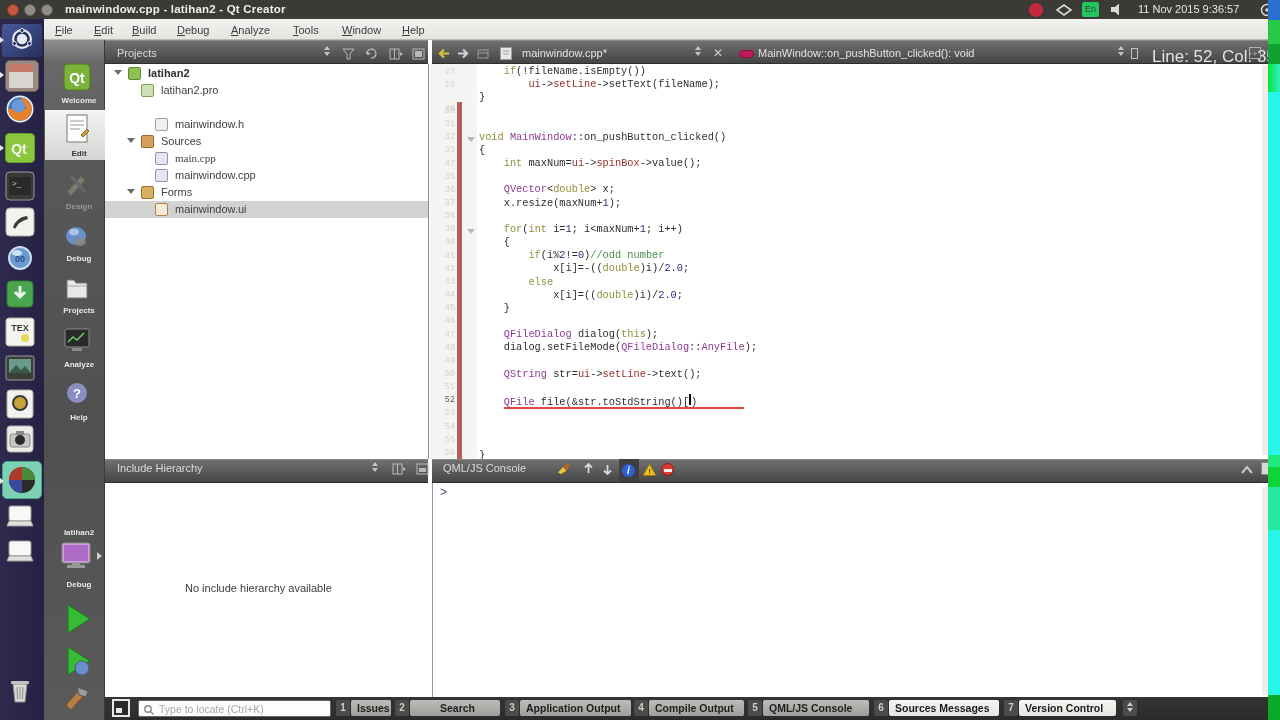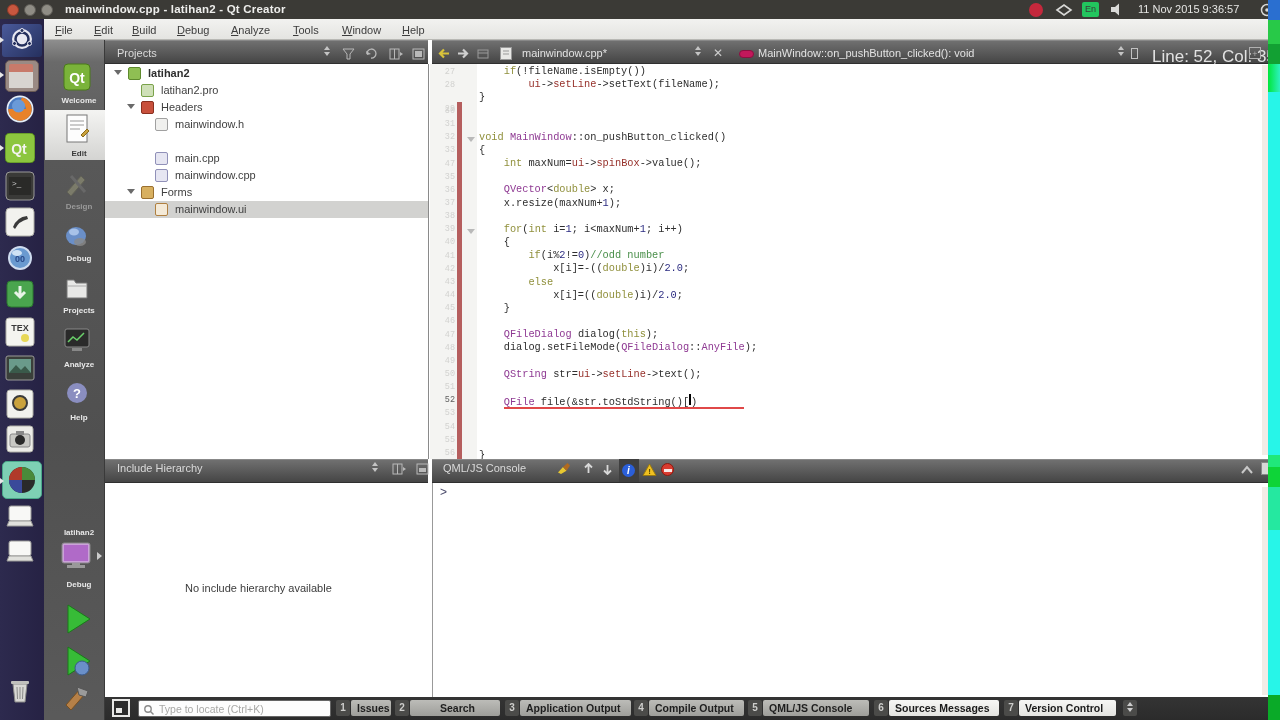--- a/index.html
+++ b/index.html
@@ -251,30 +251,30 @@
 <div class="abs" id="projtree">
       <div class="trow" style="top:1px;">
         <div class="tarrow" style="left:9px;"></div>
         <div class="ticon" style="left:23px;background:#8fbf53;border:1px solid #5e8a2e;"></div>
         <div class="tlabel" style="left:43px;font-weight:bold;color:#2e2e2e;">latihan2</div>
       </div>
       <div class="trow" style="top:18px;">
         <div class="ticon" style="left:36px;background:#cfe0b8;border:1px solid #7aa24a;"></div>
         <div class="tlabel" style="left:56px;">latihan2.pro</div>
       </div>
-      <div class="trow" style="top:35px;">
-        <div class="tarrow" style="left:22px;"></div>
-        <div class="ticon" style="left:36px;background:#c8503c;border:1px solid #8a3020;"></div>
-        <div class="tlabel" style="left:56px;">Headers</div>
-      </div>
       <div class="trow" style="top:52px;">
         <div class="ticon" style="left:50px;background:#f0f0ee;border:1px solid #a0a0a0;"></div>
         <div class="tlabel" style="left:70px;">mainwindow.h</div>
       </div>
-      <div class="trow" style="top:86px;">
+      <div class="trow" style="top:69px;">
+        <div class="tarrow" style="left:22px;"></div>
+        <div class="ticon" style="left:36px;background:#d6a05a;border:1px solid #9a6a28;"></div>
+        <div class="tlabel" style="left:56px;">Sources</div>
+      </div>
+      <div class="trow" style="top:86px;font-family:Liberation Serif, serif;">
         <div class="ticon" style="left:50px;background:#e6e6f2;border:1px solid #9090b8;"></div>
         <div class="tlabel" style="left:70px;">main.cpp</div>
       </div>
       <div class="trow" style="top:103px;">
         <div class="ticon" style="left:50px;background:#e6e6f2;border:1px solid #9090b8;"></div>
         <div class="tlabel" style="left:70px;">mainwindow.cpp</div>
       </div>
       <div class="trow" style="top:120px;text-align:right;">
         <div class="tarrow" style="left:22px;"></div>
         <div class="ticon" style="left:36px;background:#d8b060;border:1px solid #9a7030;"></div>

